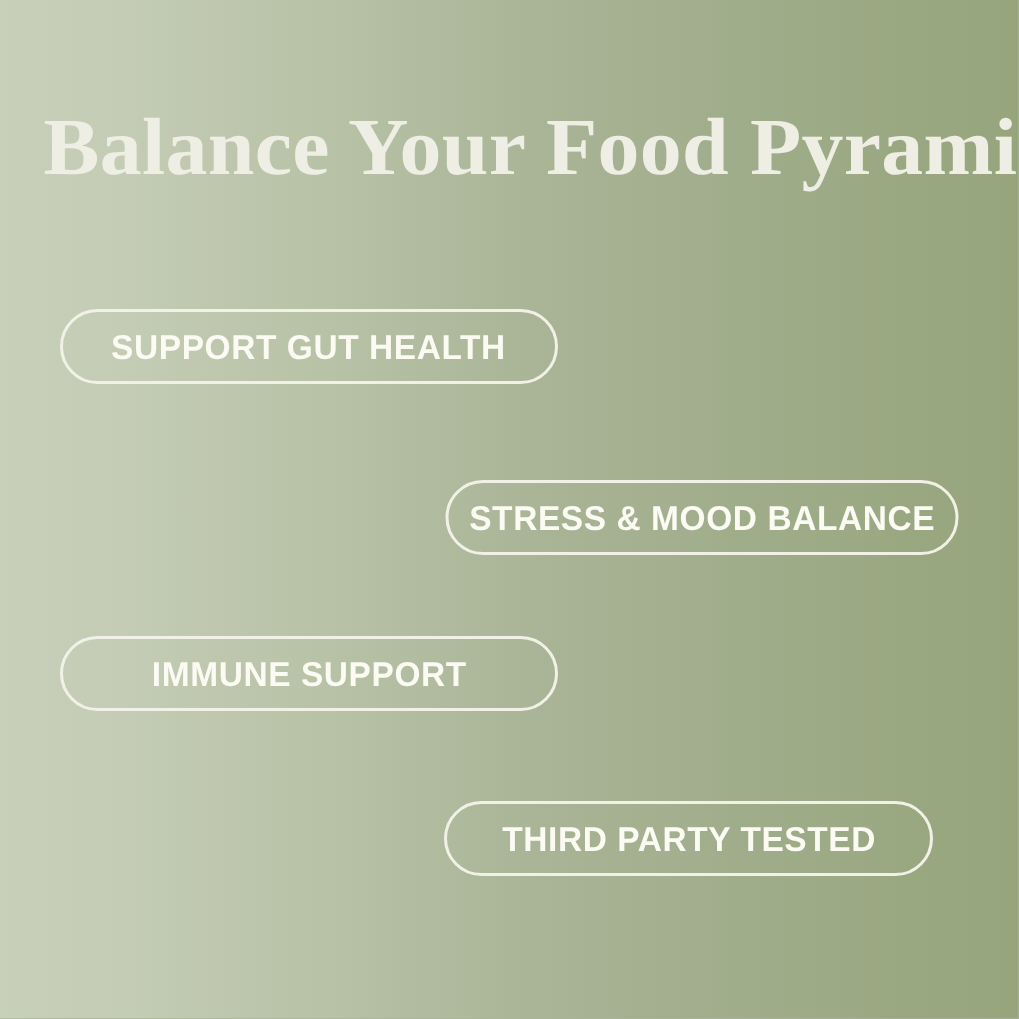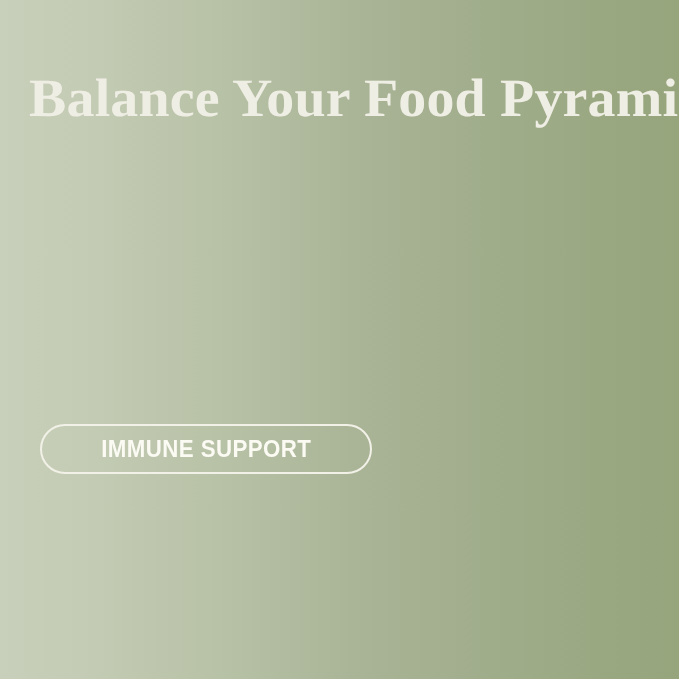--- a/index.html
+++ b/index.html
@@ -77,20 +77,29 @@
   .pill-3 { left: 40px;  top: 424px; width: 332px; justify-content: center; }
   .pill-4 { left: 296px; top: 534px; width: 326px; }
 </style>
 </head>
 <body>
 
 <div id="banner">
 
   <div id="headline">Balance Your Food Pyramid</div>
 
+  <div class="pill pill-1">
+    <span class="pill-label">SUPPORT GUT HEALTH</span>
+  </div>
 
+  <div class="pill pill-2">
+    <span class="pill-label">STRESS &amp; MOOD BALANCE</span>
+  </div>
 
   <div class="pill pill-3">
     <span class="pill-label">IMMUNE SUPPORT</span>
   </div>
 
+  <div class="pill pill-4">
+    <span class="pill-label">THIRD PARTY TESTED</span>
+  </div>
 
 </div>
 
 </body></html>

